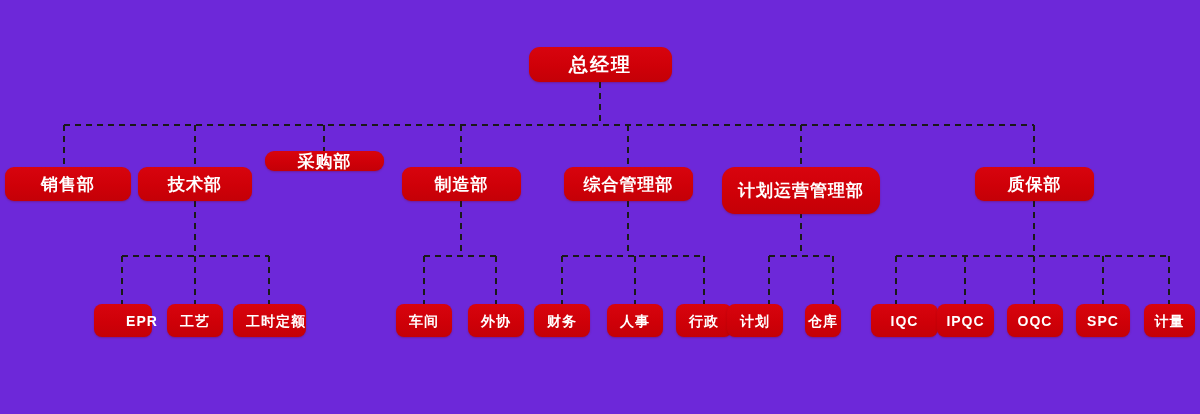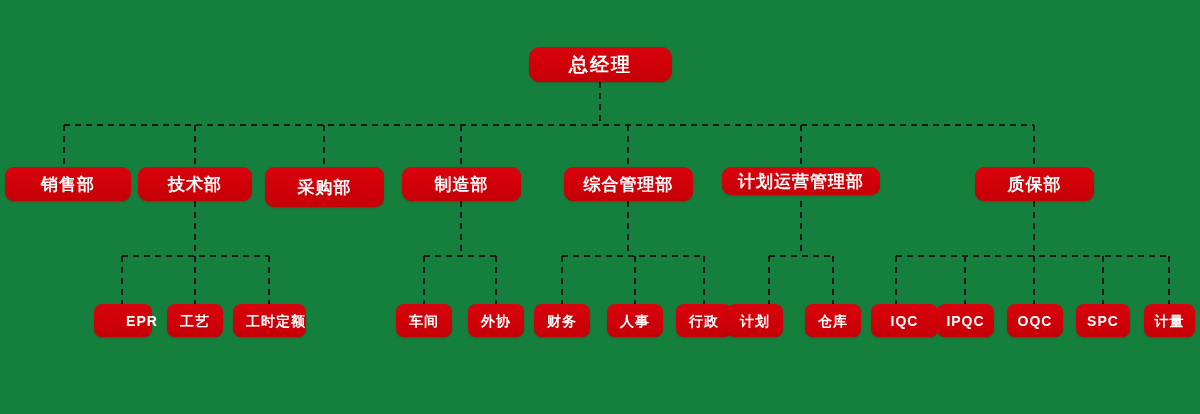--- a/index.html
+++ b/index.html
@@ -4,21 +4,21 @@
 <style>
   html, body {
     margin: 0;
     padding: 0;
     background: #ffffff;
   }
   #org-chart {
     position: relative;
     width: 1200px;
     height: 414px;
-    background: #15803d;
+    background: #6d28d9;
     font-family: "Liberation Sans", "DejaVu Sans", sans-serif;
     overflow: hidden;
   }
   #connector-layer {
     position: absolute;
     left: 0;
     top: 0;
     width: 1200px;
     height: 414px;
     pointer-events: none;
@@ -103,30 +103,30 @@
   <div id="node-layer">
       <div class="node node-root" style="left: 529px; top: 47px; width: 143px; height: 35px;">
         <span class="node-label">总经理</span>
       </div>
       <div class="node node-dept" style="left: 5px; top: 167px; width: 126px; height: 34px;">
         <span class="node-label">销售部</span>
       </div>
       <div class="node node-dept" style="left: 138px; top: 167px; width: 114px; height: 34px; text-align: center;">
         <span class="node-label">技术部</span>
       </div>
-      <div class="node node-dept" style="left: 265px; top: 167px; width: 119px; height: 40px;">
+      <div class="node node-dept" style="left: 265px; top: 151px; width: 119px; height: 20px;">
         <span class="node-label">采购部</span>
       </div>
       <div class="node node-dept" style="left: 402px; top: 167px; width: 119px; height: 34px;">
         <span class="node-label">制造部</span>
       </div>
       <div class="node node-dept" style="left: 564px; top: 167px; width: 129px; height: 34px;">
         <span class="node-label">综合管理部</span>
       </div>
-      <div class="node node-dept" style="left: 722px; top: 167px; width: 158px; height: 28px;">
+      <div class="node node-dept" style="left: 722px; top: 167px; width: 158px; height: 47px; border-radius: 13px;">
         <span class="node-label">计划运营管理部</span>
       </div>
       <div class="node node-dept" style="left: 975px; top: 167px; width: 119px; height: 34px;">
         <span class="node-label">质保部</span>
       </div>
       <div class="node node-leaf" style="left: 94px; top: 304px; width: 58px; height: 33px; padding-left: 38px;">
         <span class="node-label">EPR</span>
       </div>
       <div class="node node-leaf" style="left: 167px; top: 304px; width: 56px; height: 33px;">
         <span class="node-label">工艺</span>
@@ -145,21 +145,21 @@
       </div>
       <div class="node node-leaf" style="left: 607px; top: 304px; width: 56px; height: 33px;">
         <span class="node-label">人事</span>
       </div>
       <div class="node node-leaf" style="left: 676px; top: 304px; width: 56px; height: 33px;">
         <span class="node-label">行政</span>
       </div>
       <div class="node node-leaf" style="left: 727px; top: 304px; width: 56px; height: 33px;">
         <span class="node-label">计划</span>
       </div>
-      <div class="node node-leaf" style="left: 805px; top: 304px; width: 56px; height: 33px; align-items: center;">
+      <div class="node node-leaf" style="left: 805px; top: 304px; width: 36px; height: 33px; align-items: center;">
         <span class="node-label">仓库</span>
       </div>
       <div class="node node-leaf" style="left: 871px; top: 304px; width: 67px; height: 33px;">
         <span class="node-label">IQC</span>
       </div>
       <div class="node node-leaf" style="left: 937px; top: 304px; width: 57px; height: 33px;">
         <span class="node-label">IPQC</span>
       </div>
       <div class="node node-leaf" style="left: 1007px; top: 304px; width: 56px; height: 33px;">
         <span class="node-label">OQC</span>

